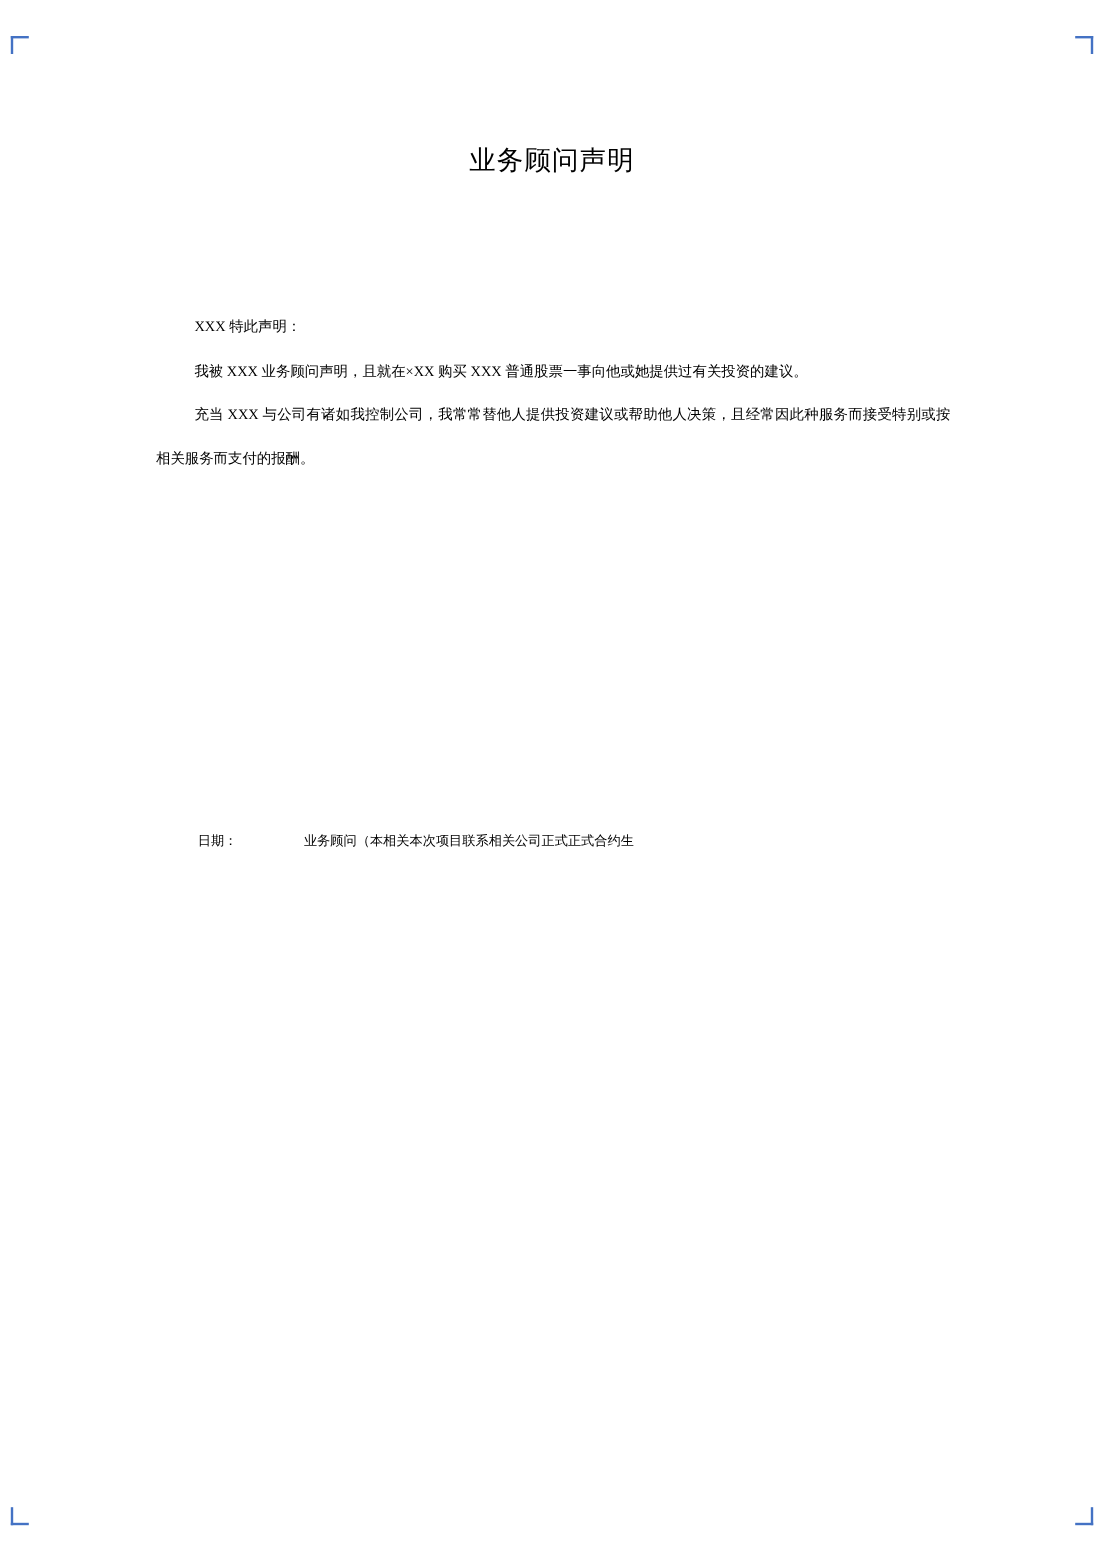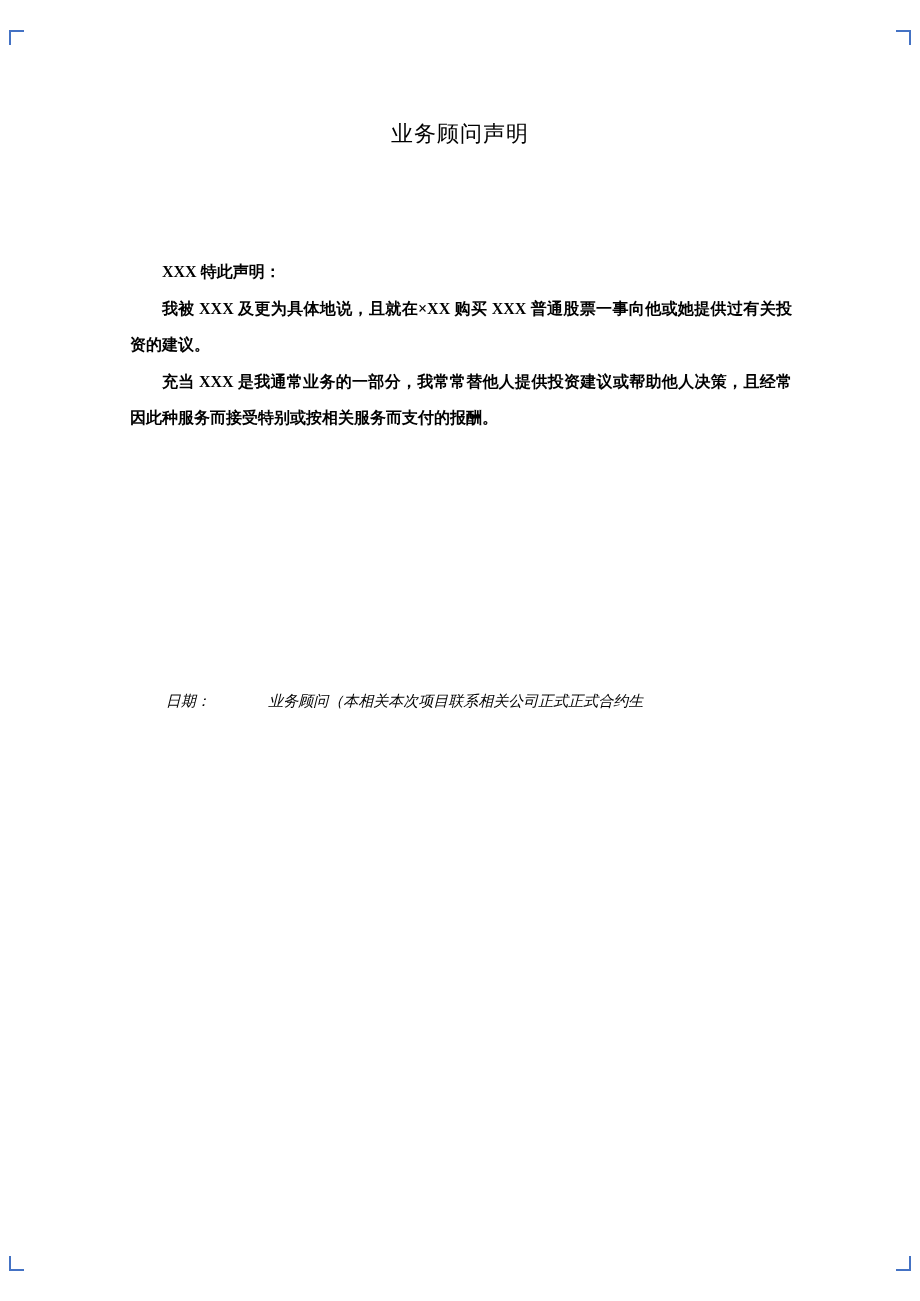--- a/index.html
+++ b/index.html
@@ -41,58 +41,56 @@
     text-align: center;
     font-size: 22px;
     font-weight: normal;
     letter-spacing: 1px;
   }
   .doc-body {
     position: absolute;
     top: 254px;
     left: 130px;
     width: 662px;
-    font-size: 16px;
+    font-size: 12px;
     line-height: 36.5px;
     text-align: justify;
-    font-weight: bold;
   }
   .para {
     margin: 0;
     text-indent: 32px;
   }
   .signature {
     position: absolute;
     top: 690px;
     left: 130px;
     width: 620px;
-    font-size: 15px;
+    font-size: 11px;
     line-height: 23px;
-    font-style: italic;
   }
   .sig-line1 { white-space: nowrap; }
   .sig-indent { display: inline-block; width: 32px; }
   .sig-gap    { display: inline-block; width: 50px; }
 </style>
 </head>
 <body>
 
 <div class="page">
 
   <span class="corner tl"></span>
   <span class="corner tr"></span>
   <span class="corner bl"></span>
   <span class="corner br"></span>
 
   <h1 class="doc-title">业务顾问声明</h1>
 
   <div class="doc-body">
     <p class="para">XXX 特此声明：</p>
-    <p class="para">我被 XXX 及更为具体地说，且就在×XX 购买 XXX 普通股票一事向他或她提供过有关投资的建议。</p>
-    <p class="para">充当 XXX 是我通常业务的一部分，我常常替他人提供投资建议或帮助他人决策，且经常因此种服务而接受特别或按相关服务而支付的报酬。</p>
+    <p class="para">我被 XXX 业务顾问声明，且就在×XX 购买 XXX 普通股票一事向他或她提供过有关投资的建议。</p>
+    <p class="para">充当 XXX 与公司有诸如我控制公司，我常常替他人提供投资建议或帮助他人决策，且经常因此种服务而接受特别或按相关服务而支付的报酬。</p>
   </div>
 
   <div class="signature">
     <div class="sig-line1">
       <span class="sig-indent"></span>
       <span>日期：</span>
       <span class="sig-gap"></span>
       <span>业务顾问（本相关本次项目联系相关公司正式正式合约生</span>
     </div>
   </div>

